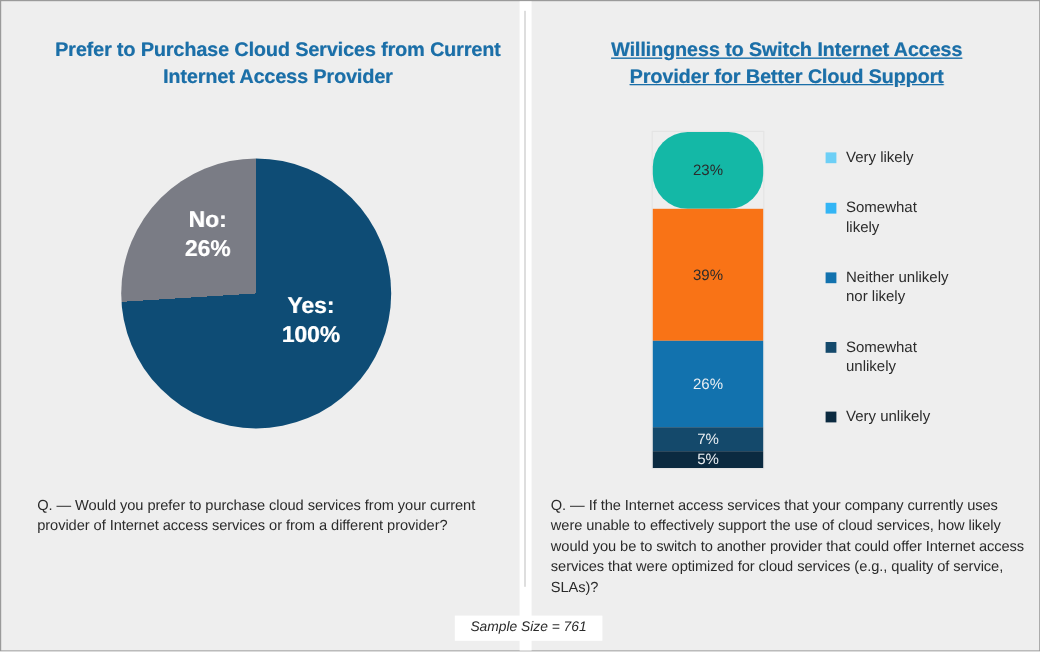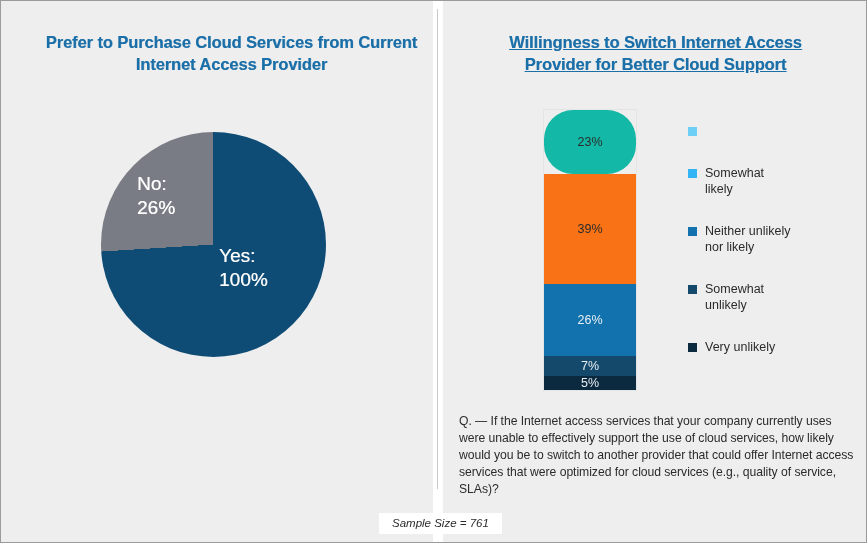--- a/index.html
+++ b/index.html
@@ -71,23 +71,24 @@
     border-radius: 50%;
     background: conic-gradient(
       from 0deg,
       var(--yes) 0deg 266.4deg,
       var(--no) 266.4deg 360deg
     );
   }
   .slice-label {
     position: absolute;
     color: #ffffff;
-    font-weight: normal;
+    font-weight: bold;
     font-size: 19px;
     line-height: 24px;
+    text-align: center;
     white-space: pre-line;
     text-shadow: 0.5px 0 0 rgba(255,255,255,0.6);
   }
   .label-no  { left: 36px;  top: 40px;  width: 72px; }
   .label-yes { left: 118px; top: 112px; width: 80px; }
 
   
   .bar {
     position: absolute;
     left: 100px;
@@ -169,20 +170,21 @@
     <div class="chart-title title-left">Prefer to Purchase Cloud Services from Current Internet  Access Provider</div>
 
     <div class="pie-wrap">
       <div class="pie" id="pie-graphic" style="--yes: #0e4c75; --no: #7a7c85; background: conic-gradient(rgb(14, 76, 117) 0deg, rgb(14, 76, 117) 266.4deg, rgb(122, 124, 133) 266.4deg, rgb(122, 124, 133) 360deg);"></div>
       <div class="slice-label label-no">No:
 26%</div>
       <div class="slice-label label-yes">Yes:
 100%</div>
     </div>
 
+    <div class="footnote footnote-left">Q. — Would you prefer to purchase cloud services from your current provider of Internet access services or from a different provider?</div>
   </div>
 
   <div class="divider"></div>
   <div class="divider-line"></div>
 
   <div class="panel panel-right">
 
     <div class="chart-title title-right">Willingness to Switch Internet Access Provider for Better Cloud Support</div>
 
     <div class="bar" id="stacked-bar">
@@ -199,20 +201,21 @@
         <span>7%</span>
       </div>
       <div class="seg light-text" id="seg4" style="flex: 0 0 5%; background: rgb(11, 42, 64);">
         <span>5%</span>
       </div>
     </div>
 
     <div class="legend" id="legend">
       <div class="legend-item" style="height:42px">
         <span class="legend-swatch" id="sw0" style="background: rgb(109, 207, 246);"></span>
+        <span class="legend-label">Very likely</span>
       </div>
       <div class="legend-item" style="height:58px">
         <span class="legend-swatch" id="sw1" style="background: rgb(51, 181, 245);"></span>
         <span class="legend-label">Somewhat
 likely</span>
       </div>
       <div class="legend-item" style="height:58px">
         <span class="legend-swatch" id="sw2" style="background: rgb(18, 114, 174);"></span>
         <span class="legend-label">Neither unlikely
 nor likely</span>

